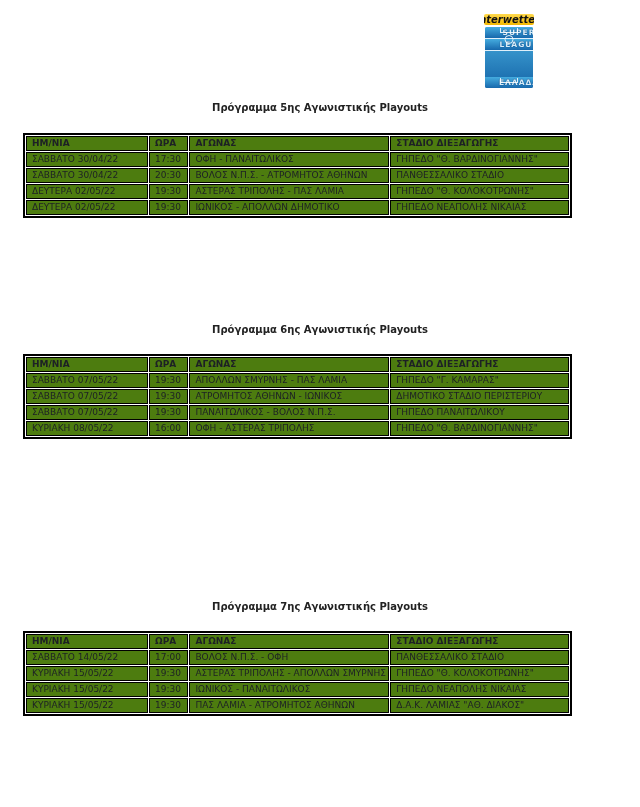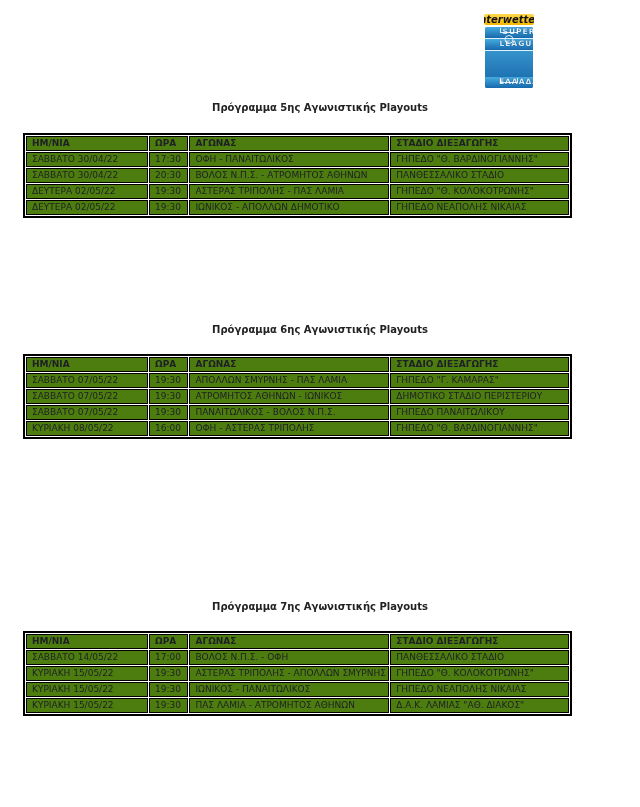--- a/index.html
+++ b/index.html
@@ -21,21 +21,21 @@
   .emblem{
     position:absolute;top:13px;left:1px;width:48px;height:61px;
     display:flex;flex-direction:column;
     border-radius:2px;overflow:hidden;
     background:linear-gradient(180deg,#4ab0e0 0%,#1565a8 100%);
   }
   .band{
     flex:1;position:relative;
     background:linear-gradient(180deg,#45acdf 0%,#1768ac 100%);
     border-bottom:1px solid #dff0fa;
-    display:flex;flex-direction:column;align-items:center;justify-content:flex-start;padding-left:20px;
+    display:flex;flex-direction:column;align-items:center;justify-content:center;padding-left:20px;
   }
   .band:last-child{border-bottom:none;margin-top:26px;}
   .goal{
     width:16px;height:4px;margin-top:1px;
     border:1px solid rgba(255,255,255,.85);border-top:none;
     position:absolute;top:0;left:50%;transform:translateX(-50%);
   }
   .circle{
     width:7px;height:7px;border-radius:50%;
     border:1px solid rgba(255,255,255,.85);

